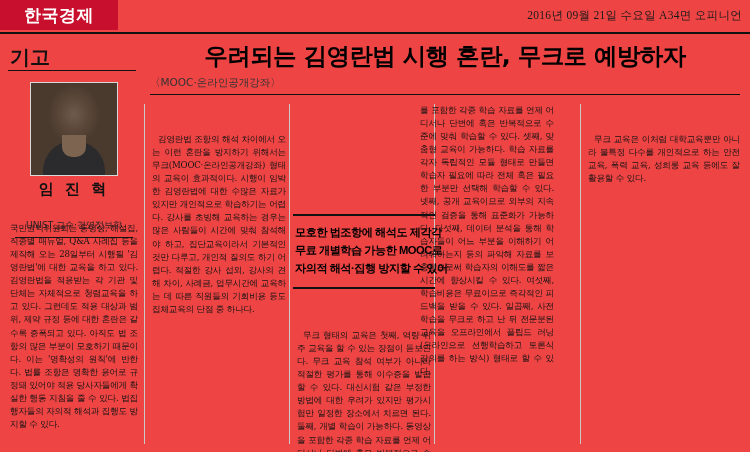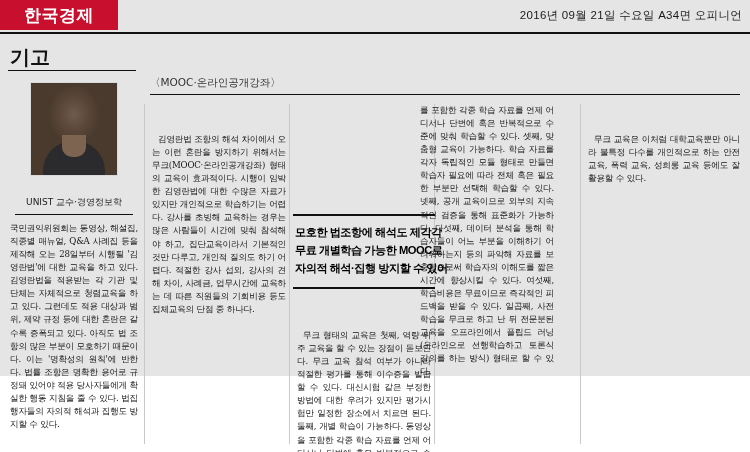--- a/index.html
+++ b/index.html
@@ -10,22 +10,22 @@
   body {
     width: 750px;
     height: 452px;
     font-family: "DejaVu Serif", "Liberation Serif", serif;
     color: #111111;
     overflow: hidden;
   }
   .page {
     position: relative;
     width: 750px;
-    height: 376px;
-    background: #e5e5e5;
+    height: 452px;
+    background: #ef4444;
     box-sizing: border-box;
     padding-left: 8px;
   }
 
   
   .masthead {
     position: absolute;
     left: 0; top: 0;
     width: 750px;
     height: 34px;
@@ -42,21 +42,21 @@
     font-size: 17px;
     letter-spacing: 0.5px;
     display: flex;
     align-items: center;
     justify-content: center;
   }
   .dateline {
     position: absolute;
     right: 8px;
     top: 8px;
-    font-family: Liberation Sans, sans-serif;
+    font-family: Liberation Serif, serif;
     font-size: 11.5px;
     color: #1a1a1a;
     letter-spacing: 0.3px;
   }
   .rule-thick {
     position: absolute;
     left: 0; top: 32px;
     width: 750px;
     height: 2px;
     background: #111111;
@@ -230,25 +230,27 @@
 <div class="page">
 
   <div class="masthead">
     <div class="logo-box">한국경제</div>
     <div class="dateline">2016년  09월  21일  수요일  A34면  오피니언</div>
   </div>
   <div class="rule-thick"></div>
 
   <div class="kicker">기고</div>
   <div class="rule-left"></div>
+  <div class="headline">우려되는 김영란법 시행 혼란, 무크로 예방하자</div>
   <div class="subhead">〈MOOC·온라인공개강좌〉</div>
   <div class="rule-head"></div>
 
   <div class="author">
     <div class="portrait"></div>
+    <div class="author-name">임 진 혁</div>
     <div class="author-title">UNIST 교수·경영정보학</div>
     <div class="author-rule"></div>
   </div>
 
   <div class="col-sep" id="sep1"></div>
   <div class="col-sep" id="sep2"></div>
   <div class="col-sep" id="sep3"></div>
   <div class="col-sep" id="sep4"></div>
 
   <div class="col" id="col1">

